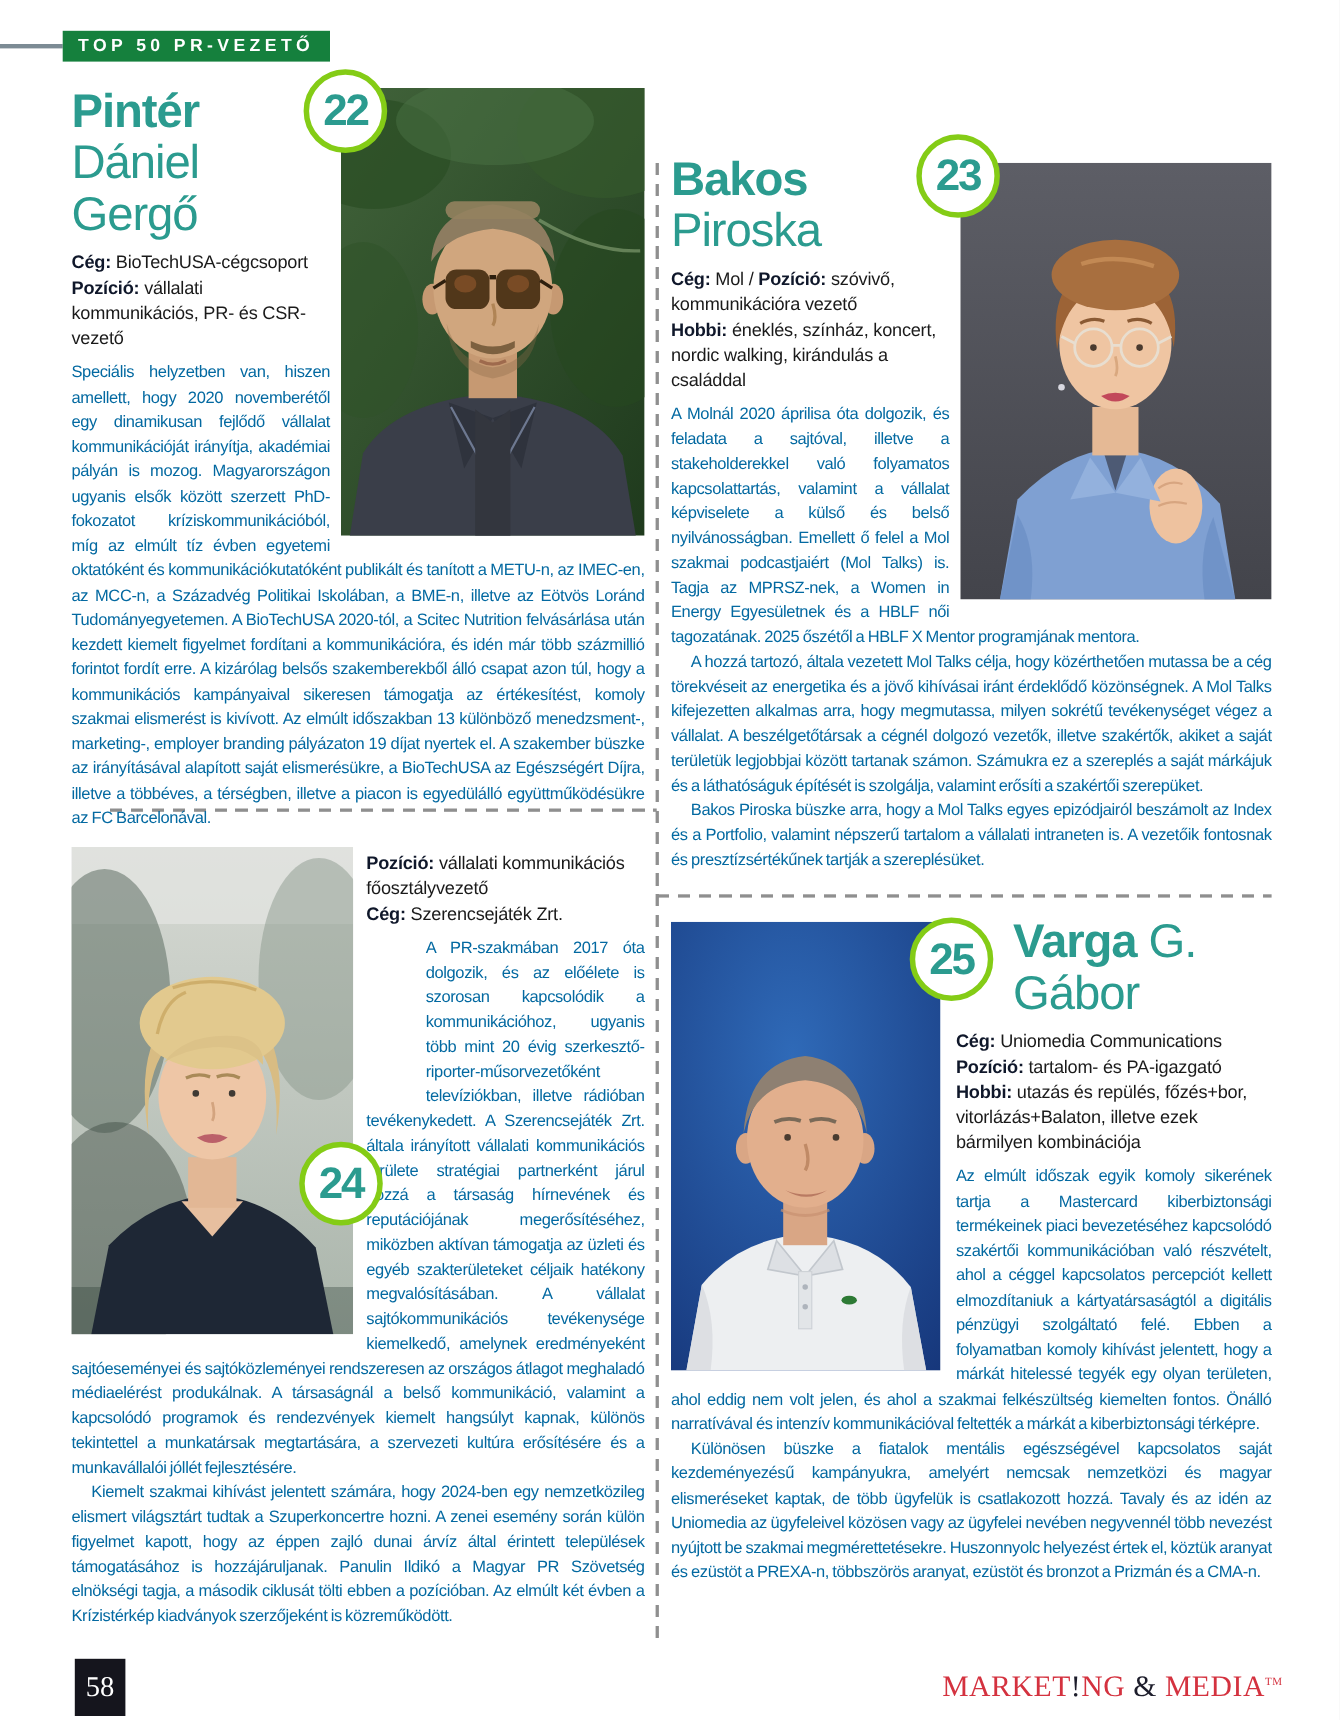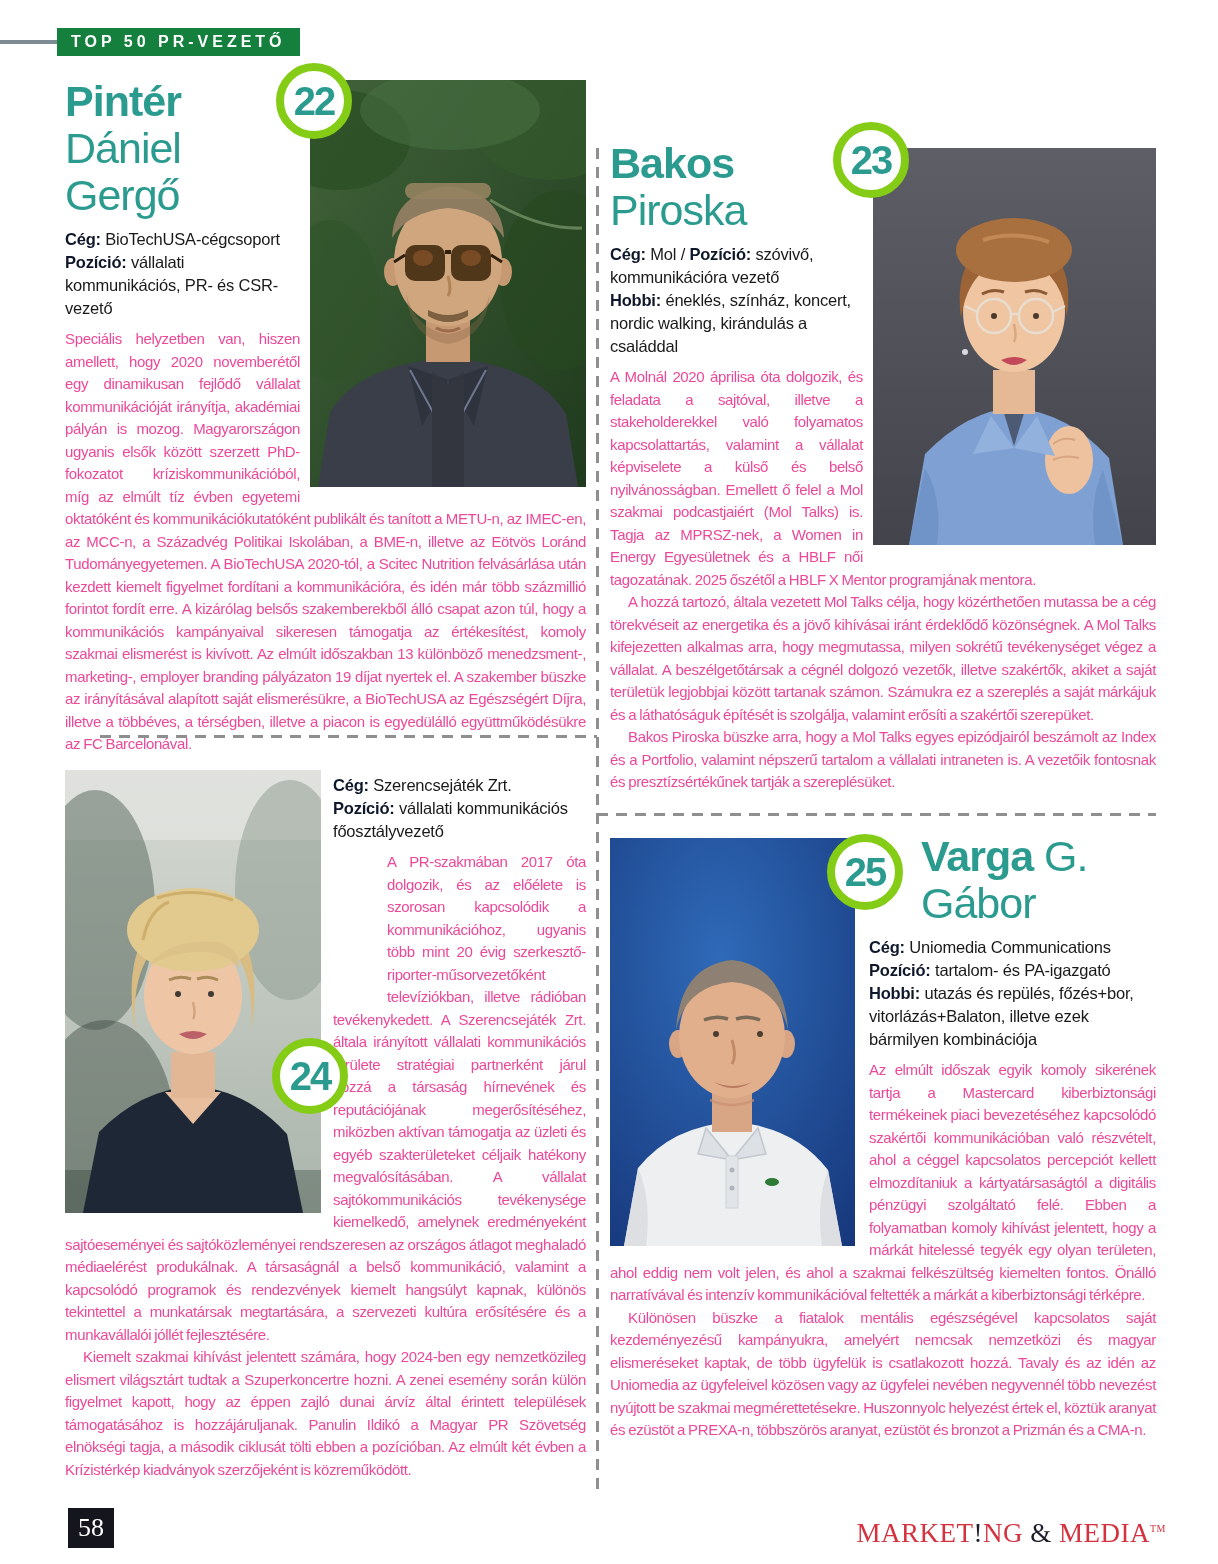--- a/index.html
+++ b/index.html
@@ -20,30 +20,30 @@
   .photo svg{display:block}
   .ph-right{float:right;margin:2px 0 8px 10px}
   .ph-left{float:left;margin:5px 12px 8px 0}
   #photo23{margin-top:8px}
   #photo25{margin-right:14px}
   .pname{margin:0;color:#2b9b8f;font-size:43px;line-height:47px;font-weight:normal;letter-spacing:-1px}
   .pname .nb{font-weight:bold}
   #block25 .pname{margin-left:311px}
   .meta{margin-top:9px;font-size:16.5px;line-height:23px;color:#1a1a1a;letter-spacing:-0.2px}
   .meta b{color:#0f172a}
-  .body{margin-top:8px;font-size:15px;line-height:22.5px;letter-spacing:-0.35px;word-spacing:-0.8px;text-align:justify;color:#ec4899}
+  .body{margin-top:8px;font-size:15px;line-height:22.5px;letter-spacing:-0.35px;word-spacing:-0.8px;text-align:justify;color:#0369a1}
   .body p{margin:0}
   .body p.ind{text-indent:18px}
   .c24-gap{float:left;width:54px;height:112px;margin-top:34px}
-  .num-circle{position:absolute;z-index:6;width:76px;height:76px;box-sizing:border-box;border:8px solid #84cc16;border-radius:50%;background:#fff;color:#2b9b8f;font-size:40px;font-weight:bold;display:flex;align-items:center;justify-content:center;letter-spacing:-2px}
+  .num-circle{position:absolute;z-index:6;width:76px;height:76px;box-sizing:border-box;border:5px solid #84cc16;border-radius:50%;background:#fff;color:#2b9b8f;font-size:40px;font-weight:bold;display:flex;align-items:center;justify-content:center;letter-spacing:-2px}
   #circle22{left:276px;top:63px}
   #circle23{left:833px;top:122px}
   #circle24{left:272px;top:1038px}
   #circle25{left:827px;top:834px}
-  #pageno{position:absolute;left:68px;top:1508px;width:46px;height:40px;background:#15151d;color:#fff;font-family:"Liberation Serif",serif;font-size:26px;display:flex;align-items:center;justify-content:center}
+  #pageno{position:absolute;left:68px;top:1508px;width:46px;height:52px;background:#15151d;color:#fff;font-family:"Liberation Serif",serif;font-size:26px;display:flex;align-items:center;justify-content:center}
   #logo{position:absolute;right:52px;top:1518px;font-family:"Liberation Serif",serif;font-weight:normal;font-size:27px;letter-spacing:.5px;white-space:pre}
   #logo .lr{color:#d4323f}
   #logo .ld{color:#1d1d2b}
   #logo sup{font-size:10px;color:#d4323f;vertical-align:super}
 </style>
 </head>
 <body>
 
 <div id="page">
 
@@ -181,22 +181,22 @@
         <path d="M92,128 Q128,116 168,130 M78,170 Q84,140 104,132" stroke="#c9a863" stroke-width="3" fill="none" opacity=".8"></path>
         <path d="M104,210 q11,-5 22,-1" stroke="#a98a58" stroke-width="3" fill="none"></path>
         <path d="M132,209 q11,-4 21,1" stroke="#a98a58" stroke-width="3" fill="none"></path>
         <circle cx="113" cy="224" r="3" fill="#3f3a34"></circle>
         <circle cx="146" cy="224" r="3" fill="#3f3a34"></circle>
         <path d="M128,232 q3,12 0,17" stroke="#d3a47f" stroke-width="2.5" fill="none"></path>
         <path d="M114,264 Q128,258 142,264 Q128,274 114,264 Z" fill="#bb6069"></path>
       </svg>
     </div>
     <div class="meta">
+      <div><b>Pozíció:</b><span> vállalati kommunikációs főosztályvezető</span></div>
       <div><b>Cég:</b><span> Szerencsejáték Zrt.</span></div>
-      <div><b>Pozíció:</b><span> vállalati kommunikációs főosztályvezető</span></div>
     </div>
     <div class="body">
       <span class="c24-gap"></span>
       <p>A PR-szakmában 2017 óta dolgozik, és az előélete is szorosan kapcsolódik a kommunikációhoz, ugyanis több mint 20 évig szerkesztő-riporter-műsorvezetőként televíziókban, illetve rádióban tevékenykedett. A Szerencsejáték Zrt. általa irányított vállalati kommunikációs területe stratégiai partnerként járul hozzá a társaság hírnevének és reputációjának megerősítéséhez, miközben aktívan támogatja az üzleti és egyéb szakterületeket céljaik hatékony megvalósításában. A vállalat sajtókommunikációs tevékenysége kiemelkedő, amelynek eredményeként sajtóeseményei és sajtóközleményei rendszeresen az országos átlagot meghaladó médiaelérést produkálnak. A társaságnál a belső kommunikáció, valamint a kapcsolódó programok és rendezvények kiemelt hangsúlyt kapnak, különös tekintettel a munkatársak megtartására, a szervezeti kultúra erősítésére és a munkavállalói jóllét fejlesztésére.</p>
       <p class="ind">Kiemelt szakmai kihívást jelentett számára, hogy 2024-ben egy nemzetközileg elismert világsztárt tudtak a Szuperkoncertre hozni. A zenei esemény során külön figyelmet kapott, hogy az éppen zajló dunai árvíz által érintett települések támogatásához is hozzájáruljanak. Panulin Ildikó a Magyar PR Szövetség elnökségi tagja, a második ciklusát tölti ebben a pozícióban. Az elmúlt két évben a Krízistérkép kiadványok szerzőjeként is közreműködött.</p>
     </div>
   </section>
 
   <section class="profile" id="block25">
     <div class="photo ph-left" id="photo25">

